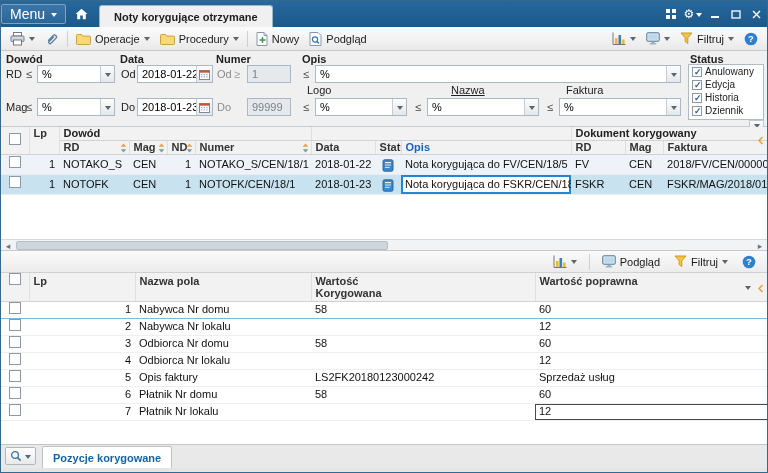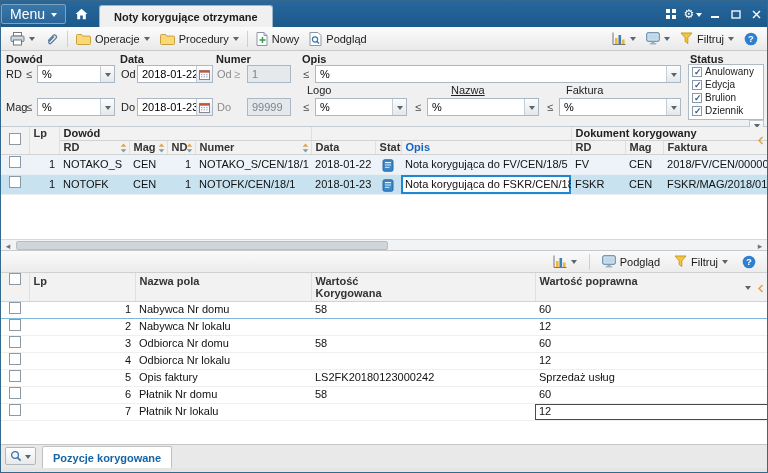--- a/index.html
+++ b/index.html
@@ -266,21 +266,21 @@
       <div class="check-row">
         <span class="checkbox small checked"></span>
         <span>Anulowany</span>
       </div>
       <div class="check-row">
         <span class="checkbox small checked"></span>
         <span>Edycja</span>
       </div>
       <div class="check-row">
         <span class="checkbox small checked"></span>
-        <span>Brulion</span>
+        <span>Historia</span>
       </div>
       <div class="check-row">
         <span class="checkbox small checked"></span>
         <span>Dziennik</span>
       </div>
     </div>
     <div class="mini-scroll">
         <span class="caret dark"></span>
       </div>
 

